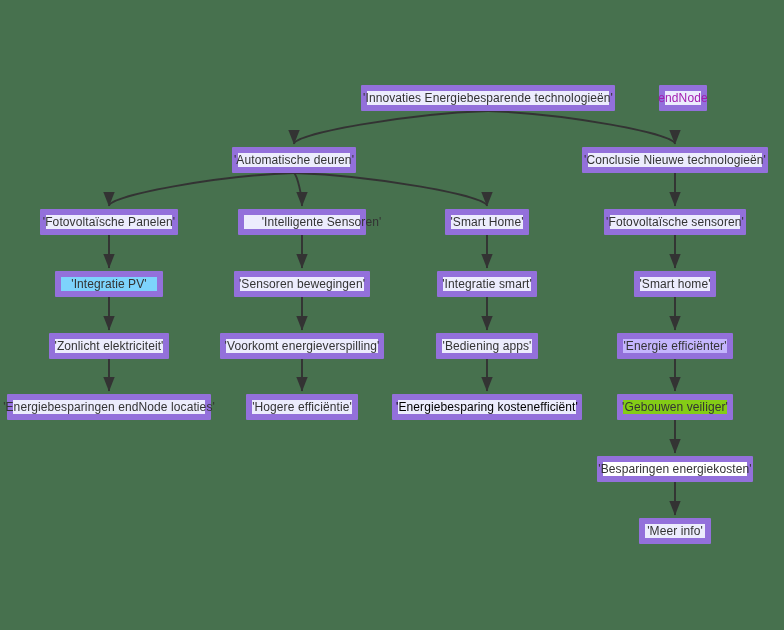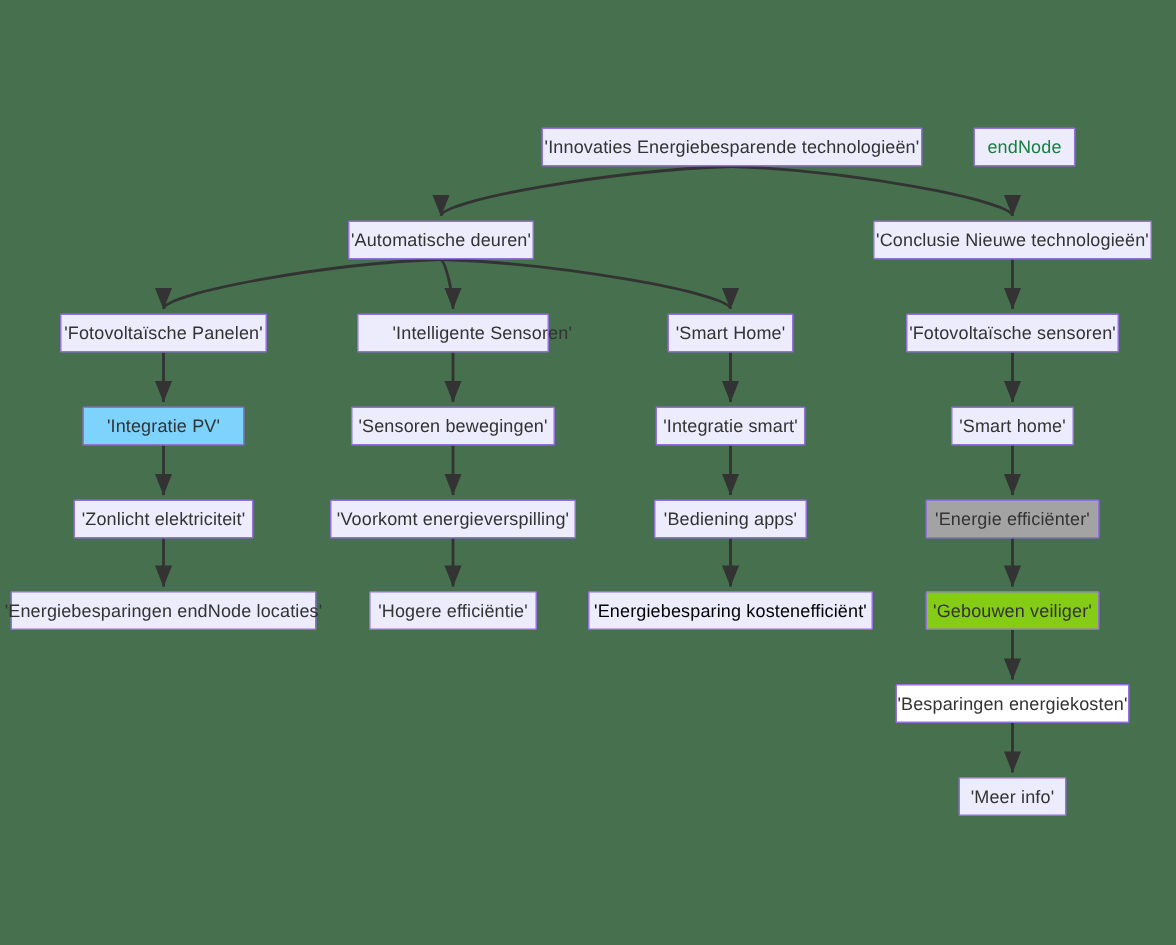--- a/index.html
+++ b/index.html
@@ -24,21 +24,21 @@
     left: 0;
     top: 0;
     width: 784px;
     height: 630px;
     pointer-events: none;
   }
   .node {
     position: absolute;
     box-sizing: border-box;
     background: #ececfd;
-    border: 1px solid #a3a3a3;
+    border: 6px solid #a3a3a3;
     border-radius: 1px;
     color: #333333;
     font-size: 12px;
     line-height: 1;
     white-space: nowrap;
     display: flex;
     align-items: center;
     justify-content: center;
     transform: translate(-50%, -50%);
     padding: 0 9px;
@@ -74,35 +74,35 @@
         <path d="M109,359 L109,391" fill="none" stroke="#333333" stroke-width="1.9" marker-end="url(#arrowhead)"></path>
         <path d="M302,359 L302,391" fill="none" stroke="#333333" stroke-width="1.9" marker-end="url(#arrowhead)"></path>
         <path d="M487,359 L487,391" fill="none" stroke="#333333" stroke-width="1.9" marker-end="url(#arrowhead)"></path>
         <path d="M675,359 L675,391" fill="none" stroke="#333333" stroke-width="1.9" marker-end="url(#arrowhead)"></path>
         <path d="M675,420 L675,453" fill="none" stroke="#333333" stroke-width="1.9" marker-end="url(#arrowhead)"></path>
         <path d="M675,482 L675,515" fill="none" stroke="#333333" stroke-width="1.9" marker-end="url(#arrowhead)"></path>
       </g>
   </svg>
   <div id="nodes">
       <div class="node" style="left: 488px; top: 98px; width: 254px; background: rgb(236, 236, 253); border-color: rgb(147, 112, 219); color: rgb(51, 51, 51);">'Innovaties Energiebesparende technologieën'</div>
-      <div class="node" style="left: 683px; top: 98px; width: 68px; background: rgb(236, 236, 253); border-color: rgb(147, 112, 219); color: #15803d;">endNode</div>
+      <div class="node" style="left: 683px; top: 98px; width: 48px; background: rgb(236, 236, 253); border-color: rgb(147, 112, 219); color: #a21caf;">endNode</div>
       <div class="node" style="left: 294px; top: 160px; width: 124px; background: rgb(236, 236, 253); border-color: rgb(147, 112, 219); color: rgb(51, 51, 51);">'Automatische deuren'</div>
       <div class="node" style="left: 675px; top: 160px; width: 186px; background: rgb(236, 236, 253); border-color: rgb(147, 112, 219); color: rgb(51, 51, 51);">'Conclusie Nieuwe technologieën'</div>
       <div class="node" style="left: 109px; top: 222px; width: 138px; background: rgb(236, 236, 253); border-color: rgb(147, 112, 219); color: rgb(51, 51, 51);">'Fotovoltaïsche Panelen'</div>
       <div class="node" style="left: 302px; top: 222px; width: 128px; background: rgb(236, 236, 253); border-color: rgb(147, 112, 219); color: rgb(51, 51, 51); padding-left: 48px;">'Intelligente Sensoren'</div>
       <div class="node" style="left: 487px; top: 222px; width: 84px; background: rgb(236, 236, 253); border-color: rgb(147, 112, 219); color: rgb(51, 51, 51);">'Smart Home'</div>
       <div class="node" style="left: 675px; top: 222px; width: 142px; background: rgb(236, 236, 253); border-color: rgb(147, 112, 219); color: rgb(51, 51, 51);">'Fotovoltaïsche sensoren'</div>
       <div class="node" style="left: 109px; top: 284px; width: 108px; background: #7dd3fc; border-color: rgb(147, 112, 219); color: rgb(51, 51, 51); text-align: center;">'Integratie PV'</div>
       <div class="node" style="left: 302px; top: 284px; width: 136px; background: rgb(236, 236, 253); border-color: rgb(147, 112, 219); color: rgb(51, 51, 51);">'Sensoren bewegingen'</div>
       <div class="node" style="left: 487px; top: 284px; width: 100px; background: rgb(236, 236, 253); border-color: rgb(147, 112, 219); color: rgb(51, 51, 51);">'Integratie smart'</div>
       <div class="node" style="left: 675px; top: 284px; width: 82px; background: rgb(236, 236, 253); border-color: rgb(147, 112, 219); color: rgb(51, 51, 51);">'Smart home'</div>
       <div class="node" style="left: 109px; top: 346px; width: 120px; background: rgb(236, 236, 253); border-color: rgb(147, 112, 219); color: rgb(51, 51, 51);">'Zonlicht elektriciteit'</div>
       <div class="node" style="left: 302px; top: 346px; width: 164px; background: rgb(236, 236, 253); border-color: rgb(147, 112, 219); color: rgb(51, 51, 51);">'Voorkomt energieverspilling'</div>
       <div class="node" style="left: 487px; top: 346px; width: 102px; background: rgb(236, 236, 253); border-color: rgb(147, 112, 219); color: rgb(51, 51, 51);">'Bediening apps'</div>
-      <div class="node" style="left: 675px; top: 346px; width: 116px; background: #a3a3a3; border-color: rgb(147, 112, 219); color: rgb(51, 51, 51);">'Energie efficiënter'</div>
+      <div class="node" style="left: 675px; top: 346px; width: 116px; background: #c4b5fd; border-color: rgb(147, 112, 219); color: rgb(51, 51, 51);">'Energie efficiënter'</div>
       <div class="node" style="left: 109px; top: 407px; width: 204px; background: rgb(236, 236, 253); border-color: rgb(147, 112, 219); color: rgb(51, 51, 51);">'Energiebesparingen endNode locaties'</div>
       <div class="node" style="left: 302px; top: 407px; width: 112px; background: rgb(236, 236, 253); border-color: rgb(147, 112, 219); color: rgb(51, 51, 51);">'Hogere efficiëntie'</div>
       <div class="node" style="left: 487px; top: 407px; width: 190px; background: rgb(236, 236, 253); border-color: rgb(147, 112, 219); color: #000000;">'Energiebesparing kostenefficiënt'</div>
       <div class="node" style="left: 675px; top: 407px; width: 116px; background: #84cc16; border-color: rgb(147, 112, 219); color: rgb(51, 51, 51);">'Gebouwen veiliger'</div>
       <div class="node" style="left: 675px; top: 469px; width: 156px; background: #ffffff; border-color: rgb(147, 112, 219); color: rgb(51, 51, 51);">'Besparingen energiekosten'</div>
       <div class="node" style="left: 675px; top: 531px; width: 72px; background: rgb(236, 236, 253); border-color: rgb(147, 112, 219); color: rgb(51, 51, 51);">'Meer info'</div>
     </div>
 </div>
 
 </body></html>

